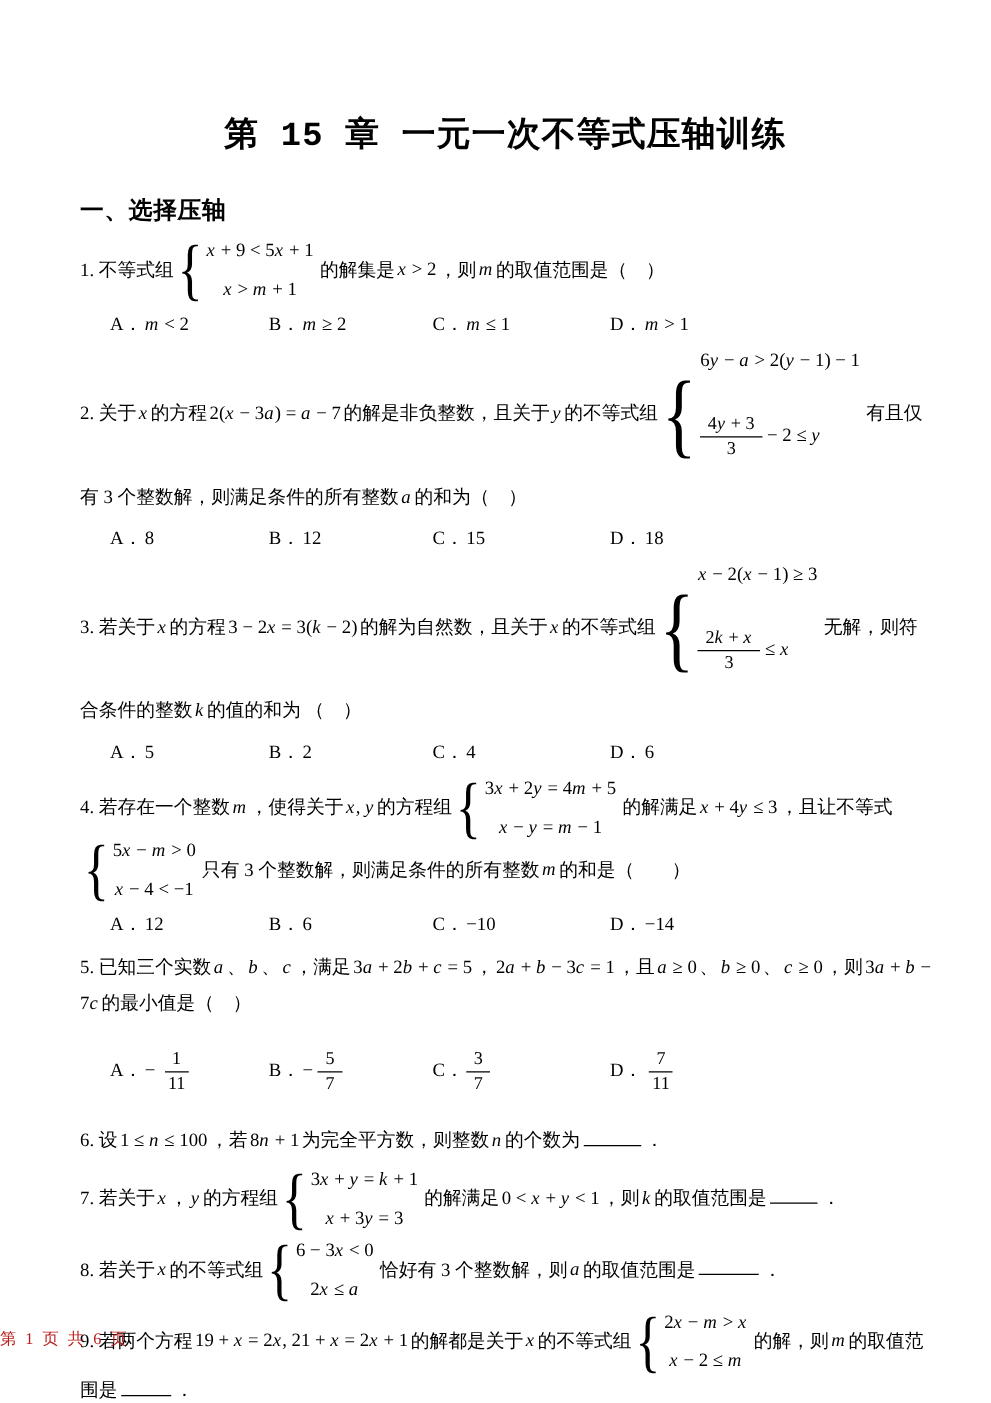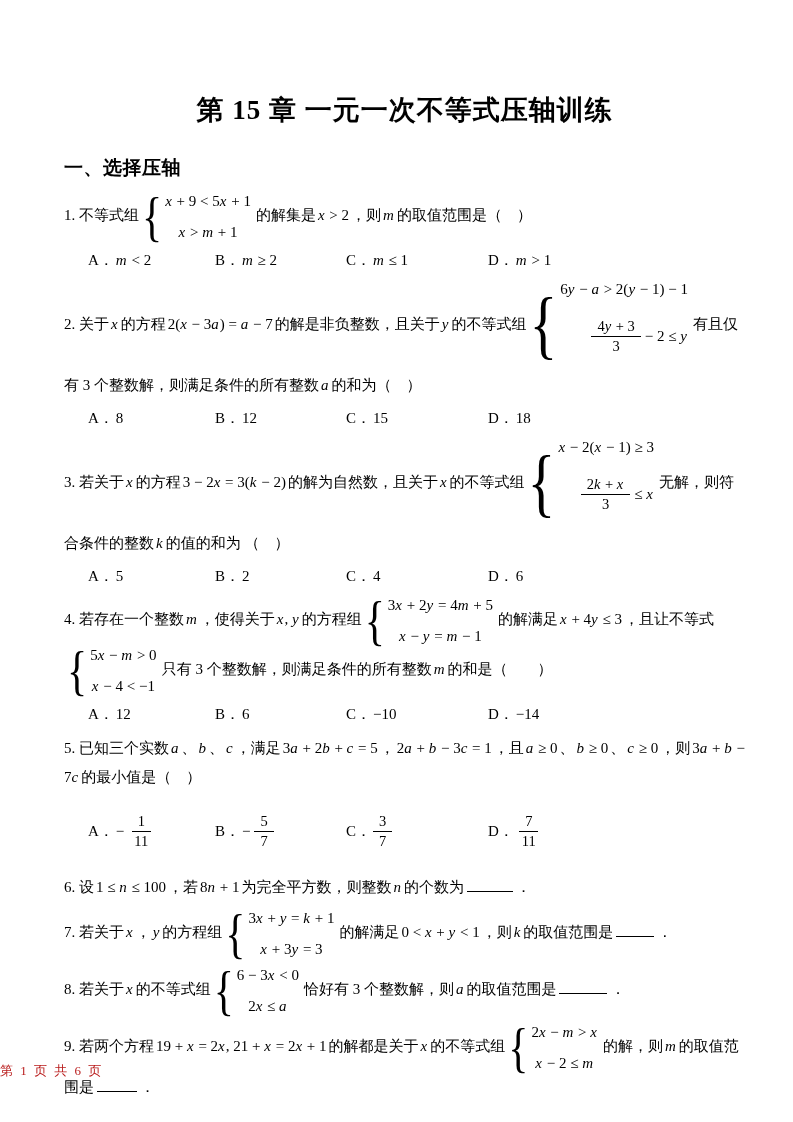--- a/index.html
+++ b/index.html
@@ -15,20 +15,21 @@
     padding: 94px 48px 0 64px;
     overflow: hidden;
   }
   .title {
     margin: 0;
     font-size: 27px;
     font-weight: 700;
     text-align: center;
     letter-spacing: 1px;
     line-height: 1.25;
+    font-family: Liberation Mono, monospace;
   }
   .section-heading {
     font-size: 19px;
     font-weight: 700;
     margin: 27px 0 11px 0;
     letter-spacing: 0.5px;
   }
   .problem { margin: 0 0 7px 0; }
   .pline {
     font-size: 15px;
@@ -69,21 +70,21 @@
     transform: scaleY(1.3);
     margin-right: 1px;
   }
   .sys.tall .brace { font-size: 58px; transform: scaleY(1.3); }
   .sys .rows {
     display: inline-flex;
     flex-direction: column;
     align-items: center;
     gap: 12px;
   }
-  .sys.tall .rows { align-items: flex-end; gap: 3px; }
+  .sys.tall .rows { align-items: flex-start; gap: 16px; }
   .sys .row {
     display: inline-flex;
     align-items: center;
     line-height: 19px;
     white-space: nowrap;
   }
   
   .options {
     display: flex;
     align-items: center;

